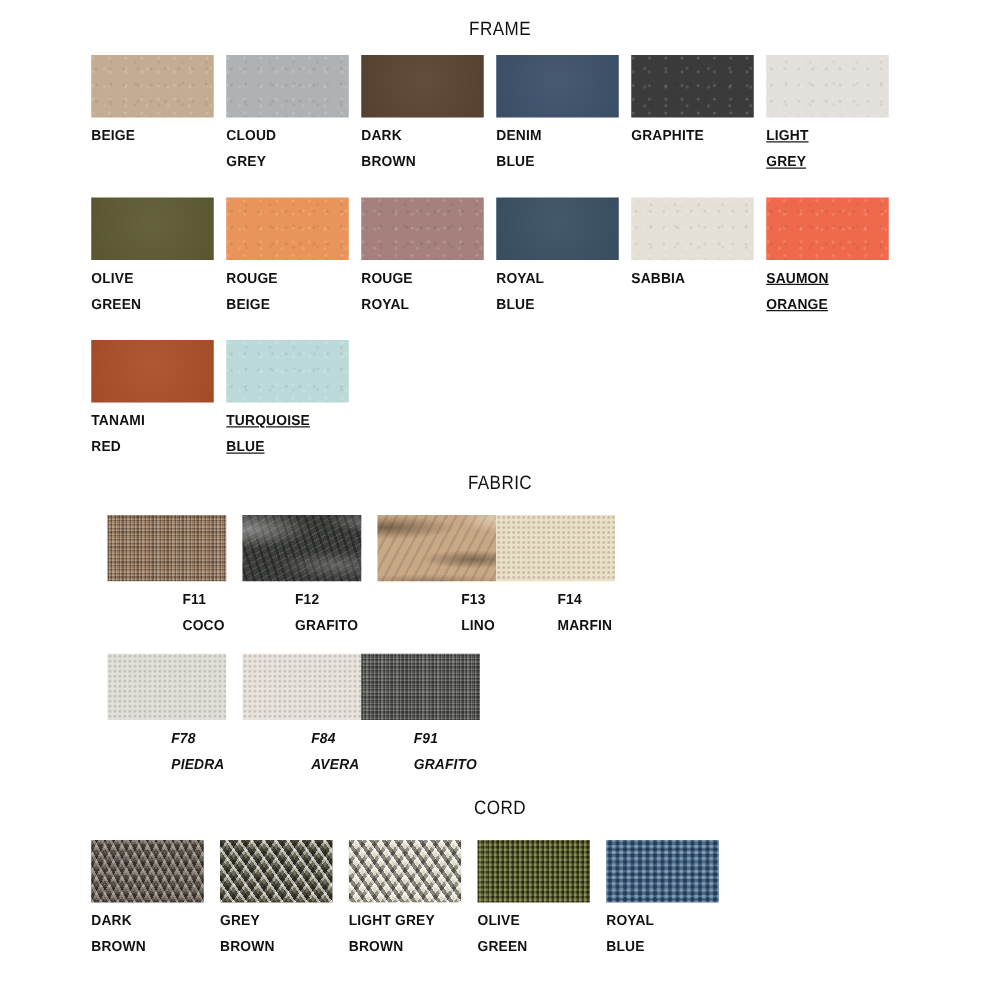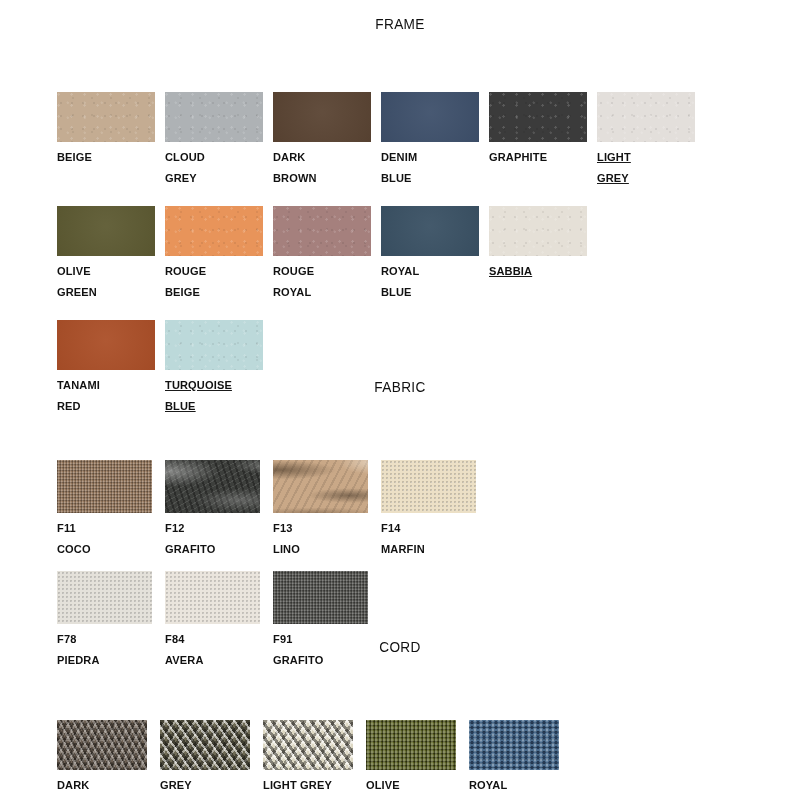--- a/index.html
+++ b/index.html
@@ -33,23 +33,22 @@
     font-size: 15.5px;
     letter-spacing: 0.4px;
     color: #111111;
     transform: scaleX(0.88);
     transform-origin: center;
   }
 
   
   .swatch-row {
     position: absolute;
-    left: 57px;
+    left: 73px;
     display: flex;
-    margin-top: 48px;
   }
   .swatch-cell {
     display: flex;
     flex-direction: column;
   }
 
   
   .chip {
     position: relative;
     overflow: hidden;
@@ -74,21 +73,21 @@
     transform-origin: left center;
   }
 
   
   .frame-row .chip { width: 98px; height: 50px; }
   .frame-row .swatch-cell { width: 108px; }
   .frame-row .swatch-cell:last-child { width: auto; text-decoration: underline; }
 
   
   .fabric-row .chip { width: 95px; height: 53px; }
-  .fabric-row .swatch-cell { width: 108px; }
+  .fabric-row .swatch-cell { width: 108px; align-items: flex-end; }
   .fabric-row .swatch-cell:last-child { width: auto; }
 
   
   .cord-row .chip { width: 90px; height: 50px; }
   .cord-row .swatch-cell { width: 103px; }
   .cord-row .swatch-cell:last-child { width: auto; }
 
   
   
   .tex-speckle::after {
@@ -270,20 +269,25 @@
     </div>
     <div class="swatch-cell">
       <div class="chip tex-matte" style="background-color:#3a5164;"></div>
       <div class="chip-label">ROYAL
 BLUE</div>
     </div>
     <div class="swatch-cell">
       <div class="chip tex-speckle" style="background-color:#e5e0d7;"></div>
       <div class="chip-label">SABBIA</div>
     </div>
+    <div class="swatch-cell">
+      <div class="chip tex-speckle" style="background-color:#ef6a4c;"></div>
+      <div class="chip-label">SAUMON
+ORANGE</div>
+    </div>
   </div>
 
   <div class="swatch-row frame-row" style="top:272px;justify-content:center;">
     <div class="swatch-cell">
       <div class="chip tex-matte" style="background-color:#ab4f28;"></div>
       <div class="chip-label">TANAMI
 RED</div>
     </div>
     <div class="swatch-cell">
       <div class="chip tex-speckle" style="background-color:#bcd9da;"></div>
@@ -310,21 +314,21 @@
       <div class="chip-label">F13
 LINO</div>
     </div>
     <div class="swatch-cell">
       <div class="chip tex-dots" style="background-color:#ece0c6;"></div>
       <div class="chip-label">F14
 MARFIN</div>
     </div>
   </div>
 
-  <div class="swatch-row fabric-row" style="top:523px;">
+  <div class="swatch-row fabric-row" style="top:523px;font-style:italic;">
     <div class="swatch-cell">
       <div class="chip tex-dots" style="background-color:#e4e1da;"></div>
       <div class="chip-label">F78
 PIEDRA</div>
     </div>
     <div class="swatch-cell">
       <div class="chip tex-dots" style="background-color:#eae5dd;"></div>
       <div class="chip-label">F84
 AVERA</div>
     </div>

